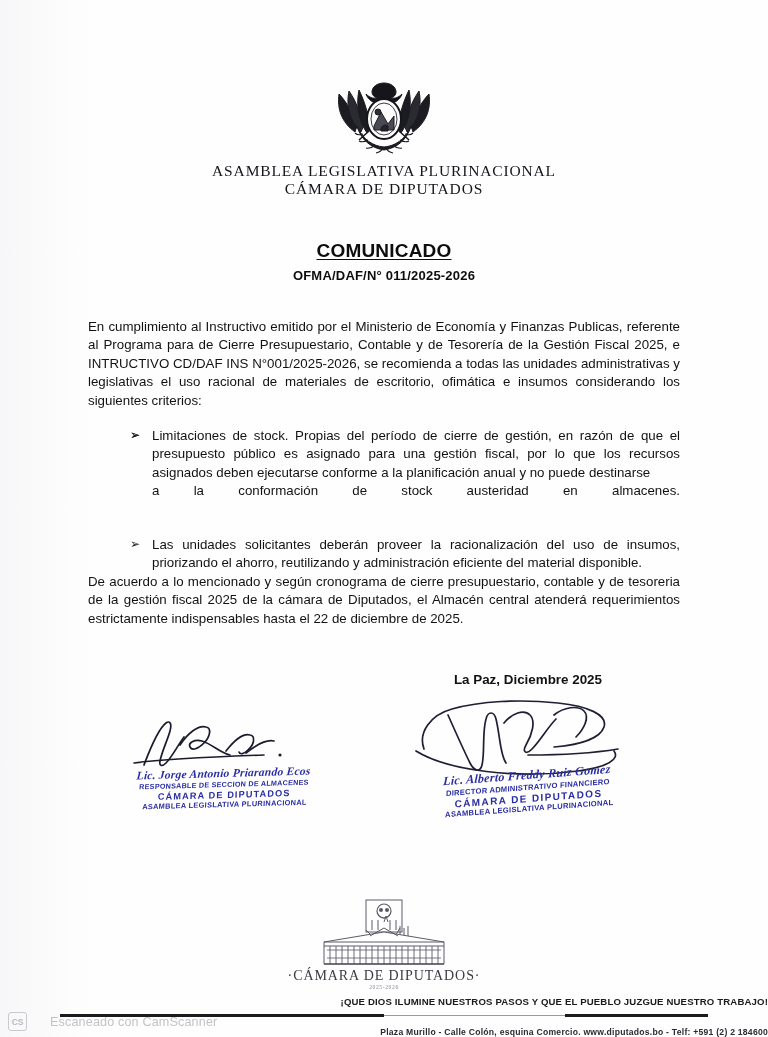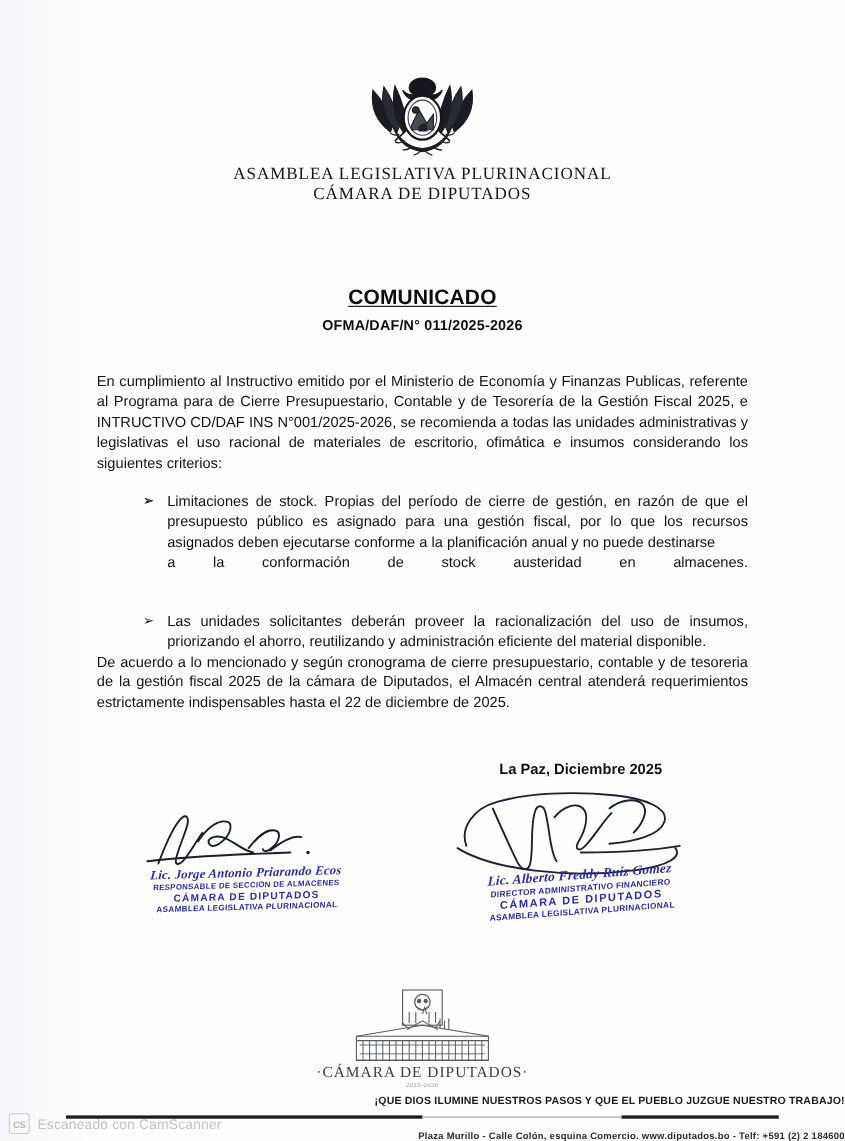--- a/index.html
+++ b/index.html
@@ -28,21 +28,21 @@
     content:"";
     position:absolute;
     left:0; top:0; bottom:0; width:90px;
     background: linear-gradient(90deg, rgba(246,246,248,.9), rgba(255,255,255,0));
     pointer-events:none;
   }
 
   .content {
     position: relative;
     z-index: 2;
-    padding: 0 88px;
+    padding: 12px 88px;
   }
 
   
   .letterhead {
     text-align: center;
     padding-top: 62px;
   }
   .crest {
     width: 118px;
     height: 82px;
@@ -67,21 +67,20 @@
   .title-main, .title-sub {
     font-weight: bold;
     font-size: 19px;
     letter-spacing: .2px;
     line-height: 1.5;
     display: inline-block;
   }
   .title-main {
     text-decoration: underline;
     text-underline-offset: 2px;
-    margin-top: 32px;
   }
   .title-sub {
     text-underline-offset: 2px;
     font-size: 13px;
   }
   .title-sub-wrap { display:block; margin-top: 1px; }
 
   
   .body-block { margin-top: 32px; }
   p.para {
@@ -274,21 +273,21 @@
     margin-top: 9px;
   }
 
   
   .camscanner {
     position: absolute;
     left: 8px;
     bottom: 6px;
     display: flex;
     align-items: center;
-    gap: 7px;
+    gap: 23px;
     z-index: 5;
   }
   .cs-badge {
     width: 17px; height: 17px;
     border: 1.4px solid #c9c9cf;
     border-radius: 3px;
     color: #b9b9c1;
     font-size: 8.6px;
     font-weight: bold;
     display: flex;

